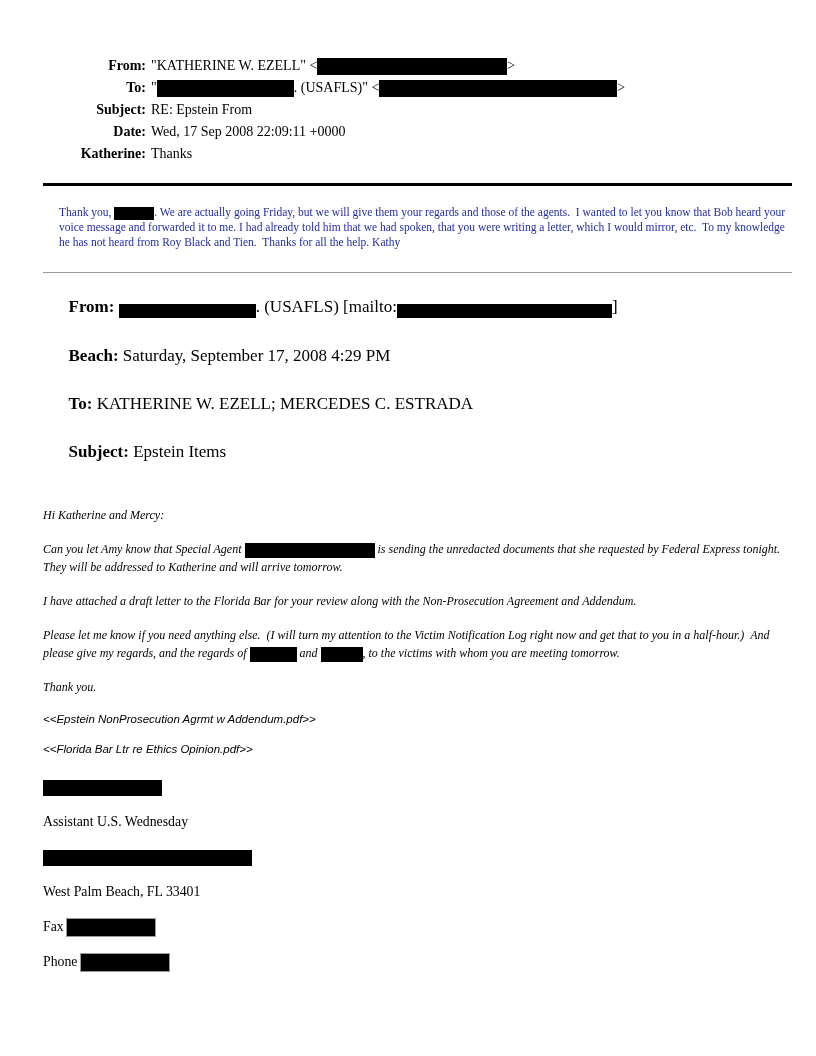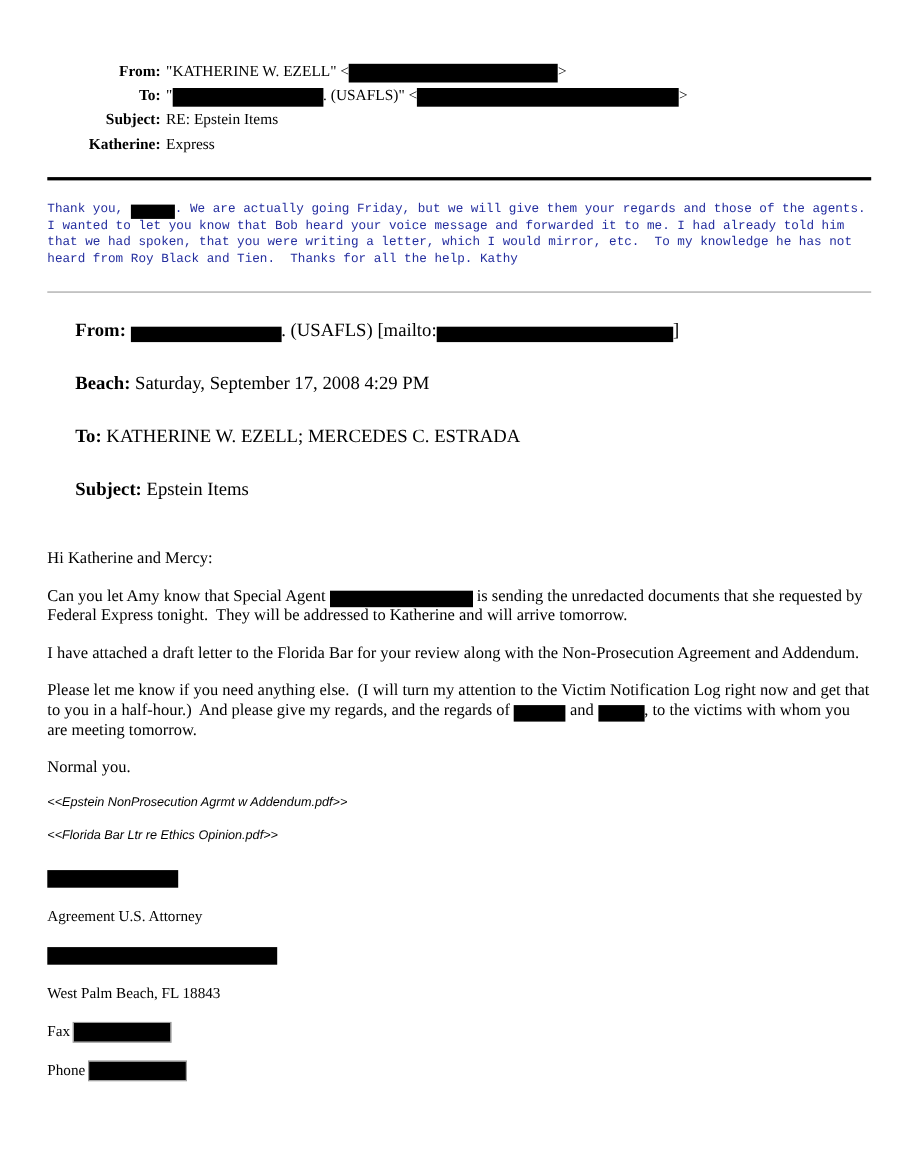--- a/index.html
+++ b/index.html
@@ -31,37 +31,37 @@
     margin-bottom: -2px;
   }
   .redaction.bordered { outline: 1px solid #9a9a9a; }
 
   
   .thick-rule { border: none; height: 3px; background: #000; margin: 18px 0 0 0; }
   .thin-rule  { border: none; height: 1px; background: #9a9a9a; margin: 22px 0 0 0; }
 
   
   .reply {
-    font-family: Liberation Mono, monospace;
+    font-family: Liberation Serif, serif;
     font-size: 11.5px; line-height: 15px;
-    margin: 19px 0 0 0;
+    margin: 19px 0 0 16px;
     white-space: pre-wrap;
   }
 
   
   .qheader {
     margin-top: 10px;
     font-family: Liberation Serif, serif;
     font-size: 17px; line-height: 16px;
   }
   .qrow { white-space: pre-wrap; }
   .qlabel { font-weight: bold; }
 
   
-  .body-text { margin-top: 30px; font-size: 15px; line-height: 18px; }
+  .body-text { margin-top: 30px; font-size: 12px; line-height: 18px; font-style: italic; }
   .body-text p { margin: 0 0 16px 0; white-space: pre-wrap; }
 
   
   .attachments { margin-top: 14px; font-style: italic; }
   .attachment {
     font-family: "Liberation Sans", "DejaVu Sans", sans-serif;
     font-size: 11.5px; line-height: 14px;
     margin: 0 0 16px 0;
     white-space: pre-wrap;
   }
@@ -79,25 +79,29 @@
     <div class="header-row">
       <span class="header-label">From:</span>
       <span class="header-value">"KATHERINE W. EZELL" &lt;<span class="redaction" style="width: 190px; height: 17px; background: rgb(0, 0, 0);"></span>&gt;</span>
     </div>
     <div class="header-row">
       <span class="header-label">To:</span>
       <span class="header-value">"<span class="redaction" style="width: 137px; height: 17px; background: rgb(0, 0, 0);"></span>. (USAFLS)" &lt;<span class="redaction" style="width: 238px; height: 17px; background: rgb(0, 0, 0);"></span>&gt;</span>
     </div>
     <div class="header-row">
       <span class="header-label">Subject:</span>
-      <span class="header-value">RE: Epstein Items</span>
+      <span class="header-value">RE: Epstein From</span>
+    </div>
+    <div class="header-row">
+      <span class="header-label">Date:</span>
+      <span class="header-value">Wed, 17 Sep 2008 22:09:11 +0000</span>
     </div>
     <div class="header-row">
       <span class="header-label">Katherine:</span>
-      <span class="header-value">Express</span>
+      <span class="header-value">Thanks</span>
     </div>
   </div>
 
   <hr class="thick-rule" style="background: rgb(0, 0, 0);">
 
   <p class="reply" style="color: rgb(35, 45, 159);">Thank you, <span class="redaction" style="width: 40px; height: 13px; background: rgb(0, 0, 0);"></span>. We are actually going Friday, but we will give them your regards and those of the agents.  I wanted to let you know that Bob heard your voice message and forwarded it to me. I had already told him that we had spoken, that you were writing a letter, which I would mirror, etc.  To my knowledge he has not heard from Roy Black and Tien.  Thanks for all the help. Kathy</p>
 
   <hr class="thin-rule" style="background: rgb(154, 154, 154);">
 
   <div class="qheader">
@@ -113,30 +117,30 @@
     <div class="qrow">
       <span class="qlabel">Subject:</span><span> Epstein Items</span>
     </div>
   </div>
 
   <div class="body-text">
     <p>Hi Katherine and Mercy:</p>
     <p>Can you let Amy know that Special Agent <span class="redaction" style="width: 130px; height: 15px; background: rgb(0, 0, 0);"></span> is sending the unredacted documents that she requested by Federal Express tonight.  They will be addressed to Katherine and will arrive tomorrow.</p>
     <p>I have attached a draft letter to the Florida Bar for your review along with the Non-Prosecution Agreement and Addendum.</p>
     <p>Please let me know if you need anything else.  (I will turn my attention to the Victim Notification Log right now and get that to you in a half-hour.)  And please give my regards, and the regards of <span class="redaction" style="width: 47px; height: 15px; background: rgb(0, 0, 0);"></span> and <span class="redaction" style="width: 42px; height: 15px; background: rgb(0, 0, 0);"></span>, to the victims with whom you are meeting tomorrow.</p>
-    <p>Normal you.</p>
+    <p>Thank you.</p>
   </div>
 
   <div class="attachments">
     <p class="attachment">&lt;&lt;Epstein NonProsecution Agrmt w Addendum.pdf&gt;&gt;</p>
     <p class="attachment">&lt;&lt;Florida Bar Ltr re Ethics Opinion.pdf&gt;&gt;</p>
   </div>
 
   <div class="signature">
     <div class="sig-line"><span class="redaction" style="width: 119px; height: 16px; background: rgb(0, 0, 0);"></span></div>
-    <div class="sig-line">Agreement U.S. Attorney</div>
+    <div class="sig-line">Assistant U.S. Wednesday</div>
     <div class="sig-line"><span class="redaction" style="width: 209px; height: 16px; background: rgb(0, 0, 0);"></span></div>
-    <div class="sig-line">West Palm Beach, FL 18843</div>
+    <div class="sig-line">West Palm Beach, FL 33401</div>
     <div class="sig-line">Fax <span class="redaction bordered" style="width: 88px; height: 17px; background: rgb(0, 0, 0);"></span></div>
     <div class="sig-line">Phone <span class="redaction bordered" style="width: 88px; height: 17px; background: rgb(0, 0, 0);"></span></div>
   </div>
 
 </div>
 
 </body></html>

